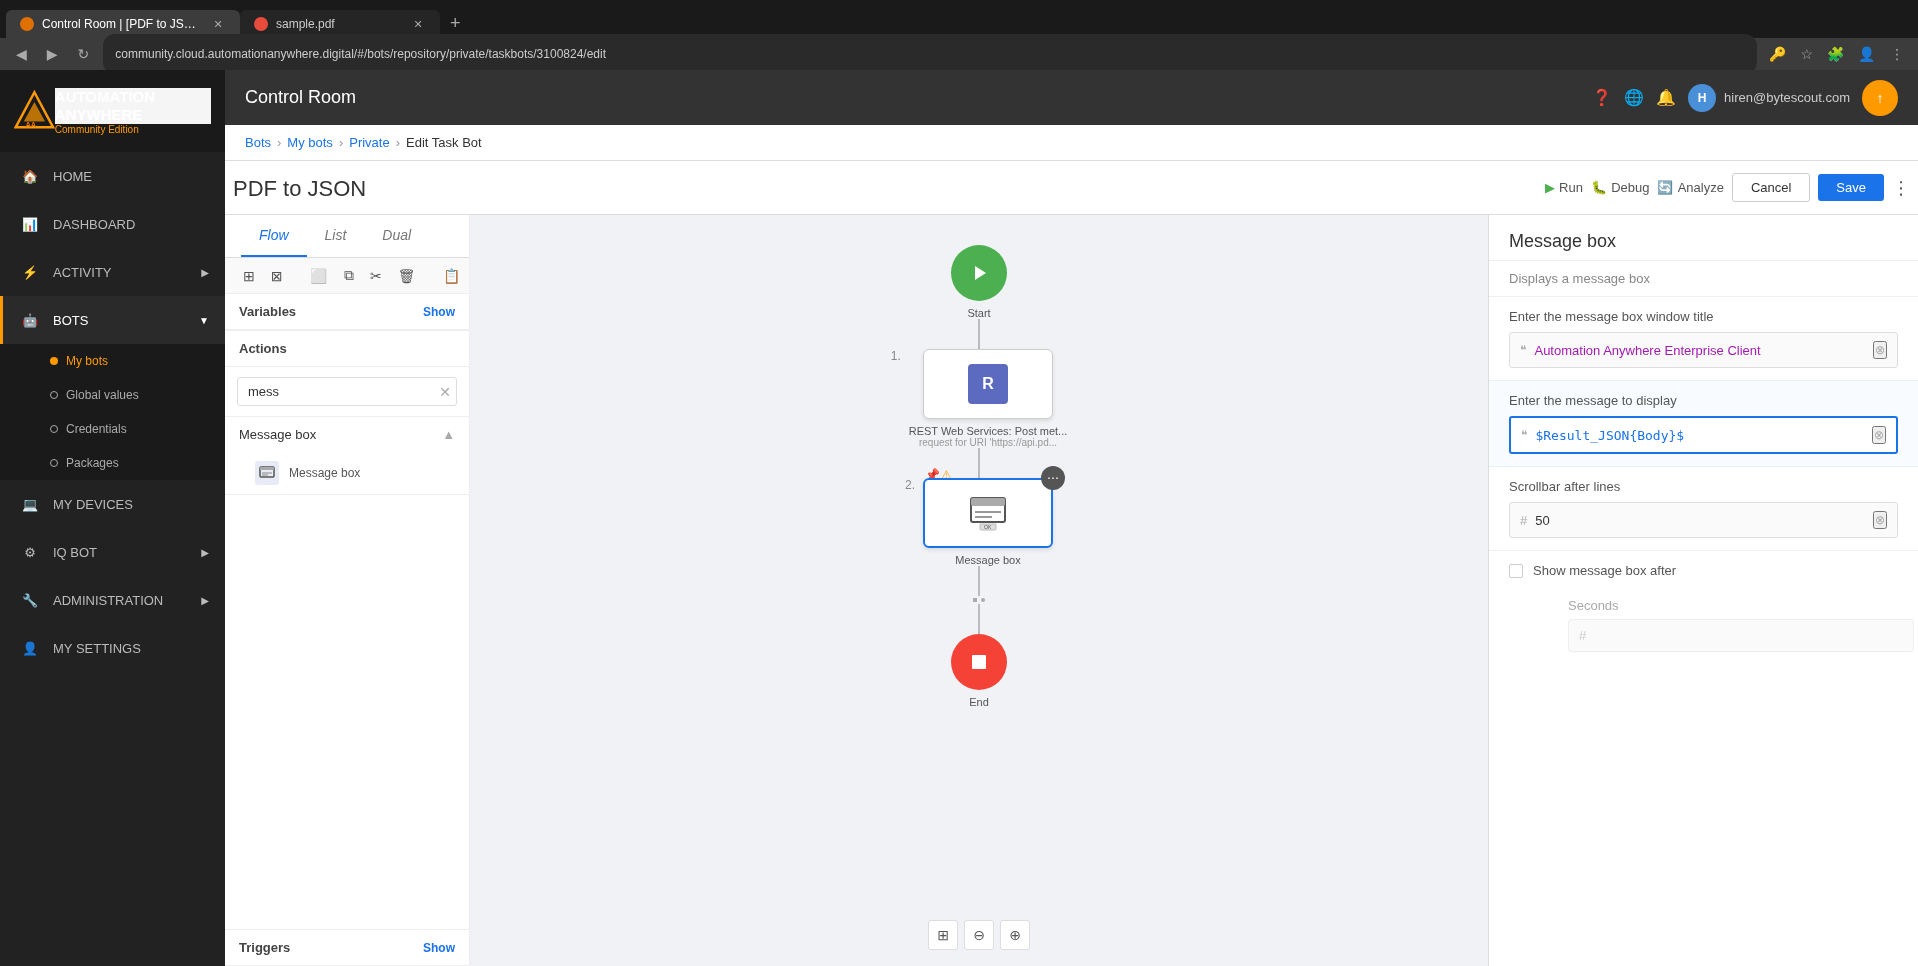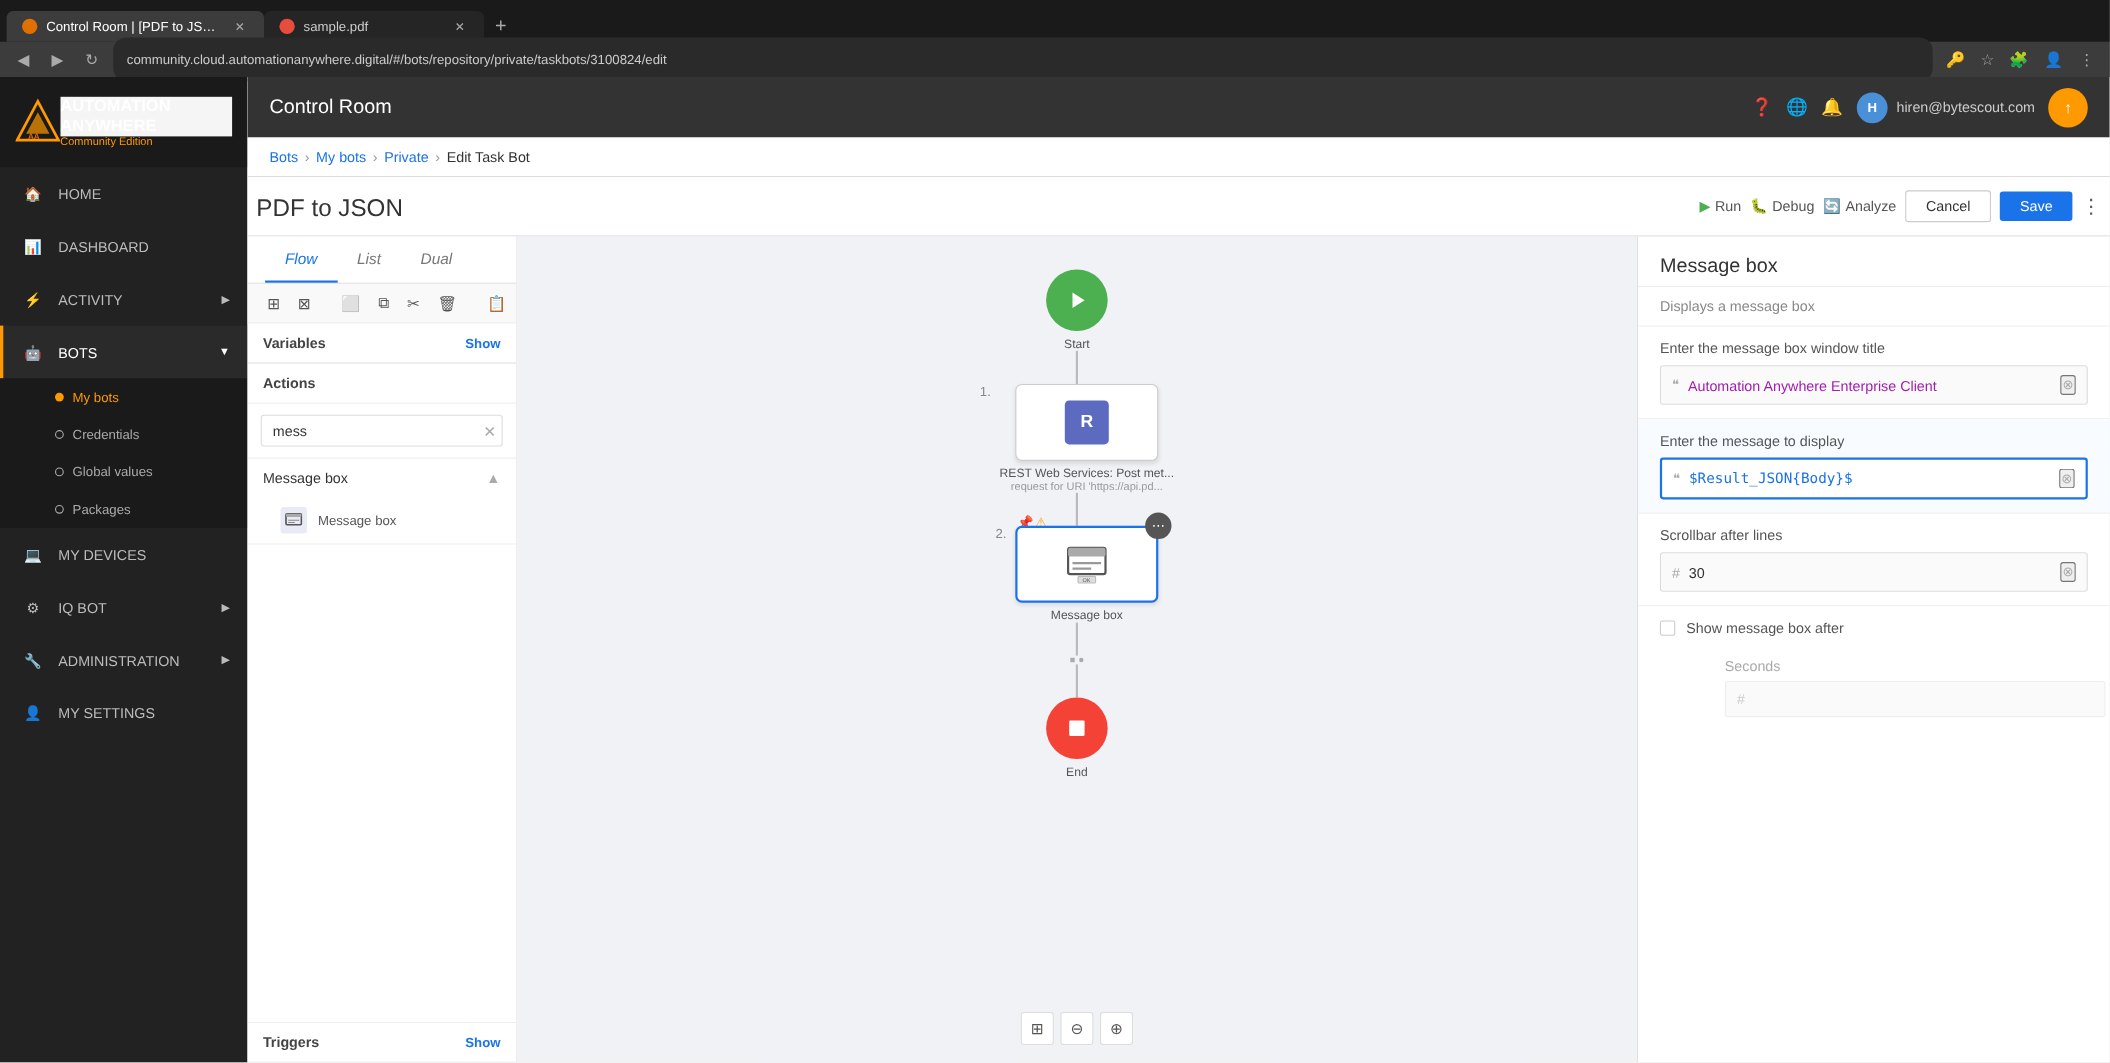--- a/index.html
+++ b/index.html
@@ -195,25 +195,25 @@
         <span>BOTS</span>
         <span class="nav-arrow">▼</span>
       </div>
       <div class="nav-sub">
         <div class="nav-sub-item active">
           <span class="dot-active"></span>
           <span>My bots</span>
         </div>
         <div class="nav-sub-item">
           <span class="dot-inactive"></span>
-          <span>Credentials</span>
+          <span>Global values</span>
         </div>
         <div class="nav-sub-item">
           <span class="dot-inactive"></span>
-          <span>Global values</span>
+          <span>Credentials</span>
         </div>
         <div class="nav-sub-item">
           <span class="dot-inactive"></span>
           <span>Packages</span>
         </div>
       </div>
       <div class="nav-item">
         <span class="nav-icon">💻</span>
         <span>MY DEVICES</span>
       </div>
@@ -442,21 +442,21 @@
             <span class="form-input-icon">❝</span>
             <span class="form-input-text" style="color:#1a73e8;font-family:monospace;">$Result_JSON{Body}$</span>
             <button class="form-input-btn">⊗</button>
           </div>
         </div>
 
         <div class="form-field">
           <div class="form-label">Scrollbar after lines</div>
           <div class="form-number-input">
             <span class="hash-icon">#</span>
-            <span style="font-size:13px;color:#333;flex:1;">30</span>
+            <span style="font-size:13px;color:#333;flex:1;">50</span>
             <button class="form-input-btn">⊗</button>
           </div>
         </div>
 
         <div class="form-checkbox">
           <div class="checkbox"></div>
           <span>Show message box after</span>
         </div>
 
         <div class="indent-section">

